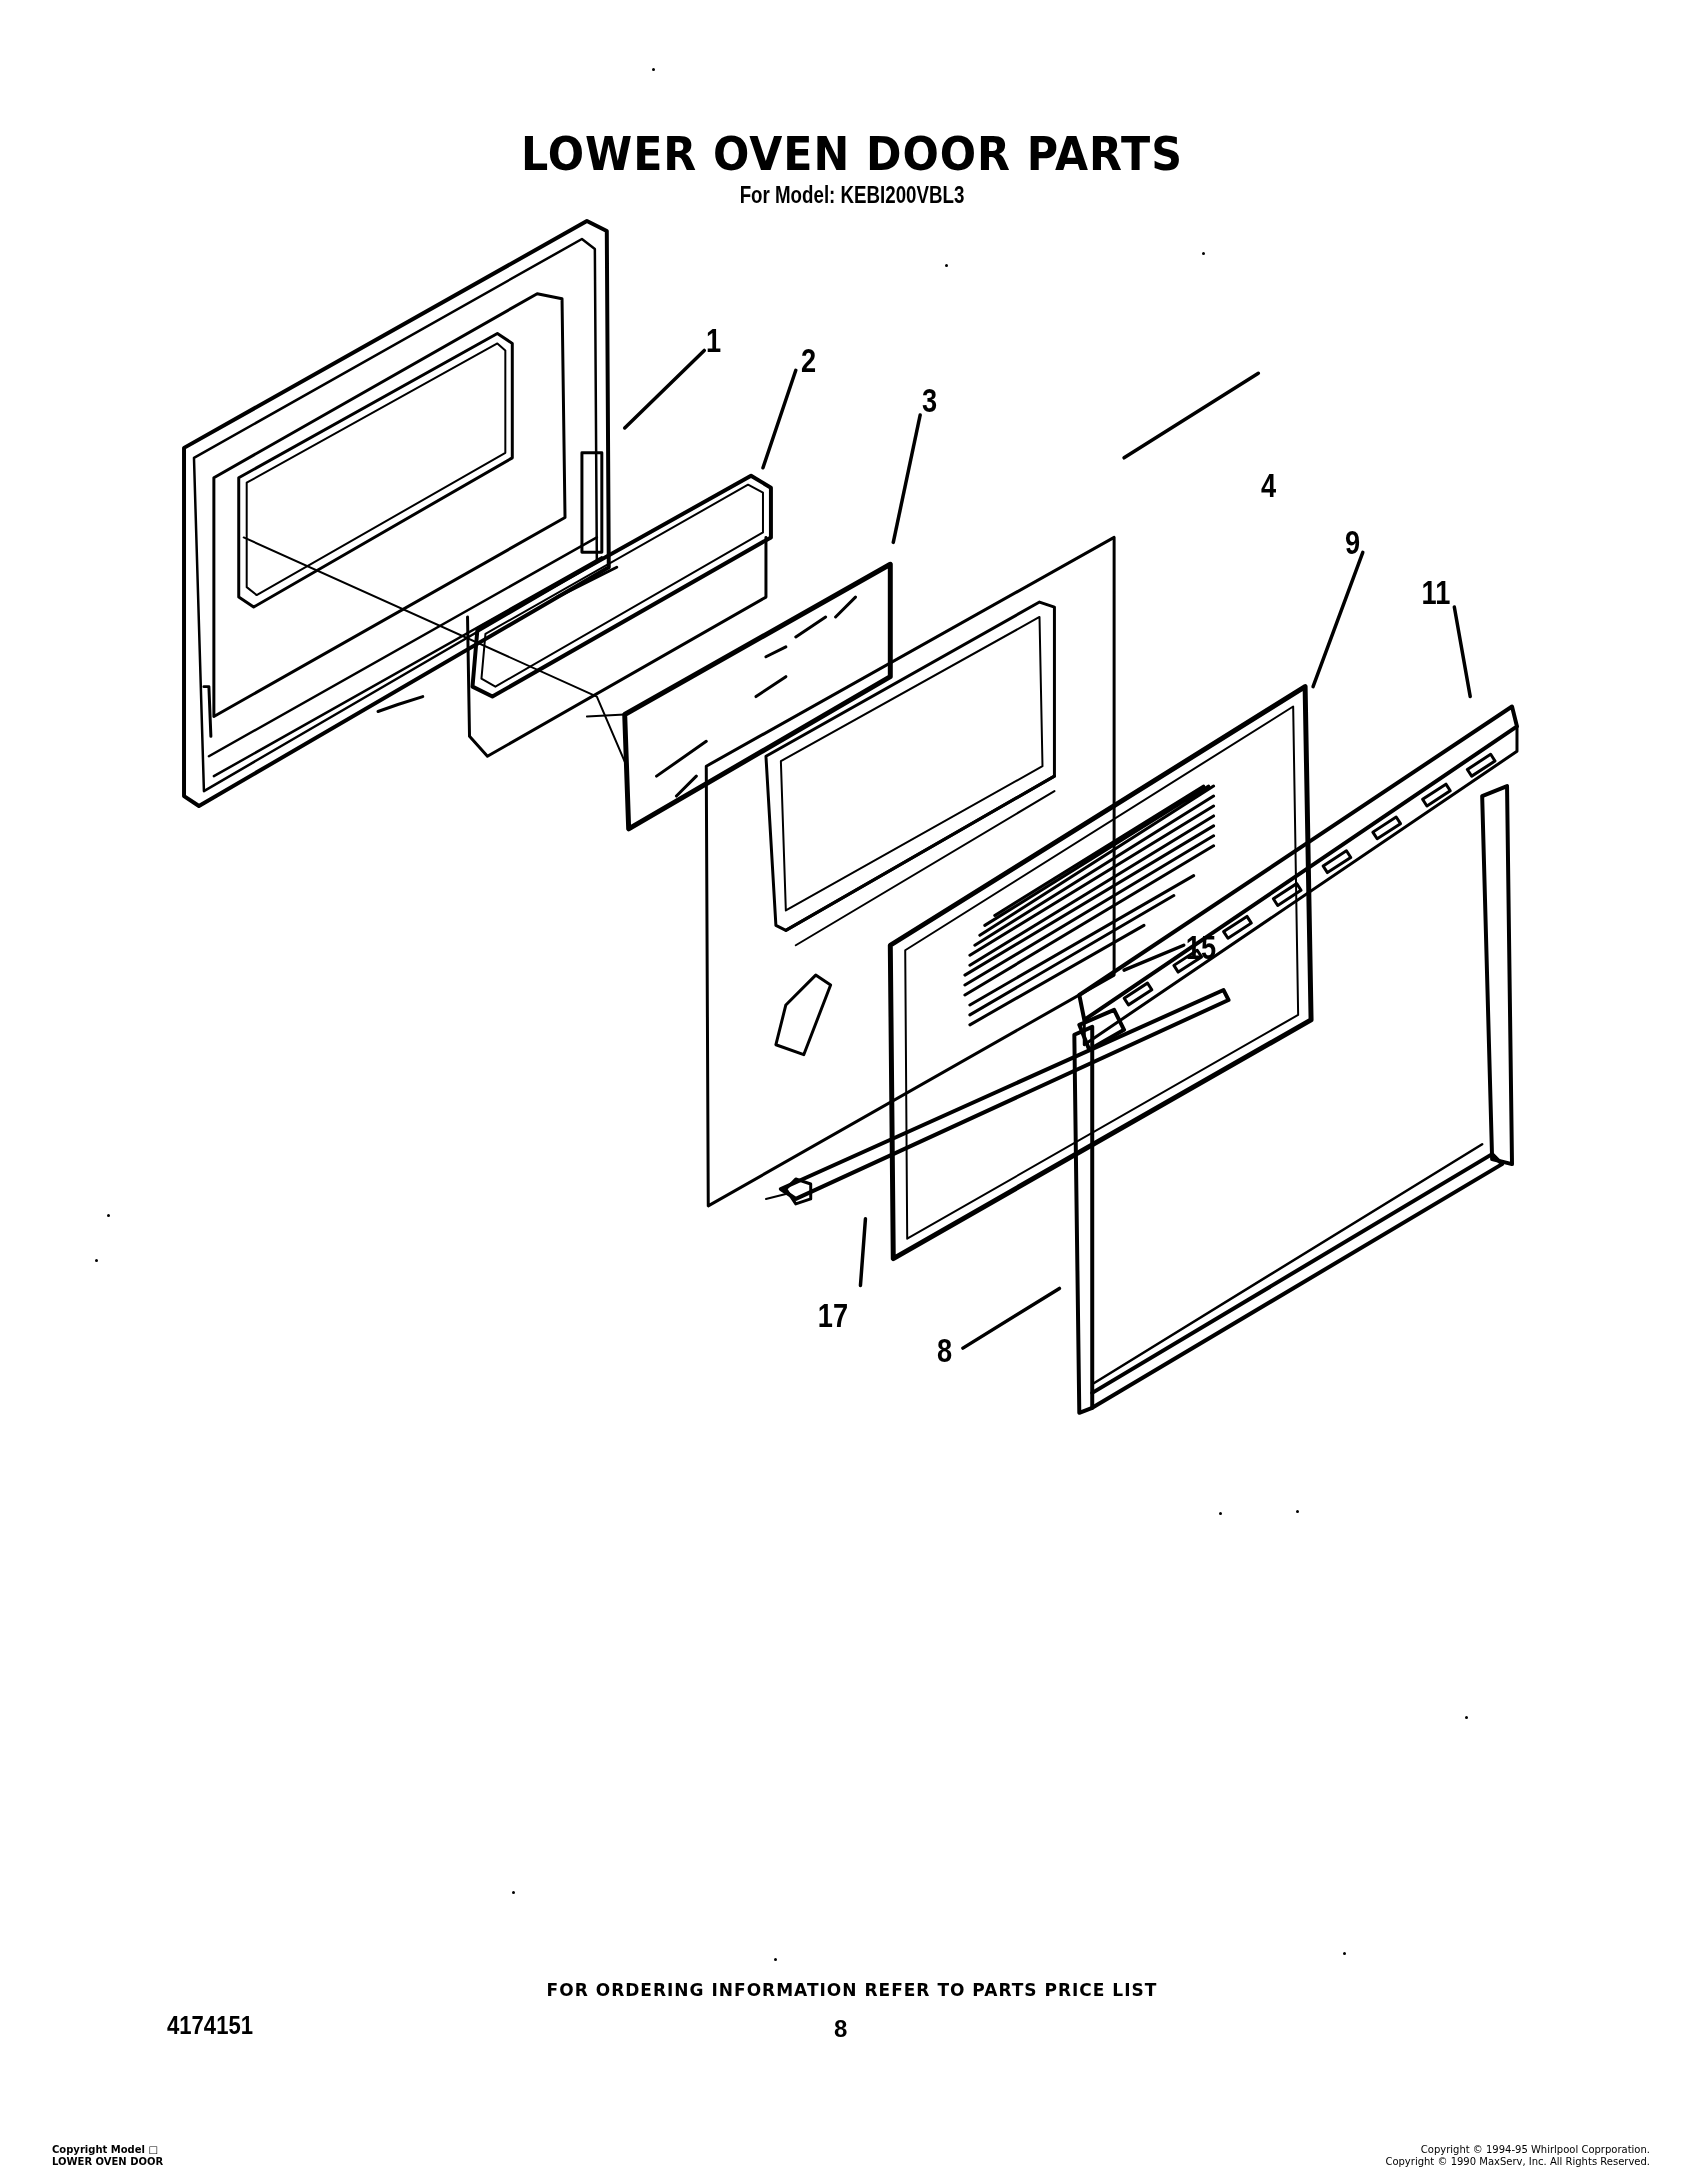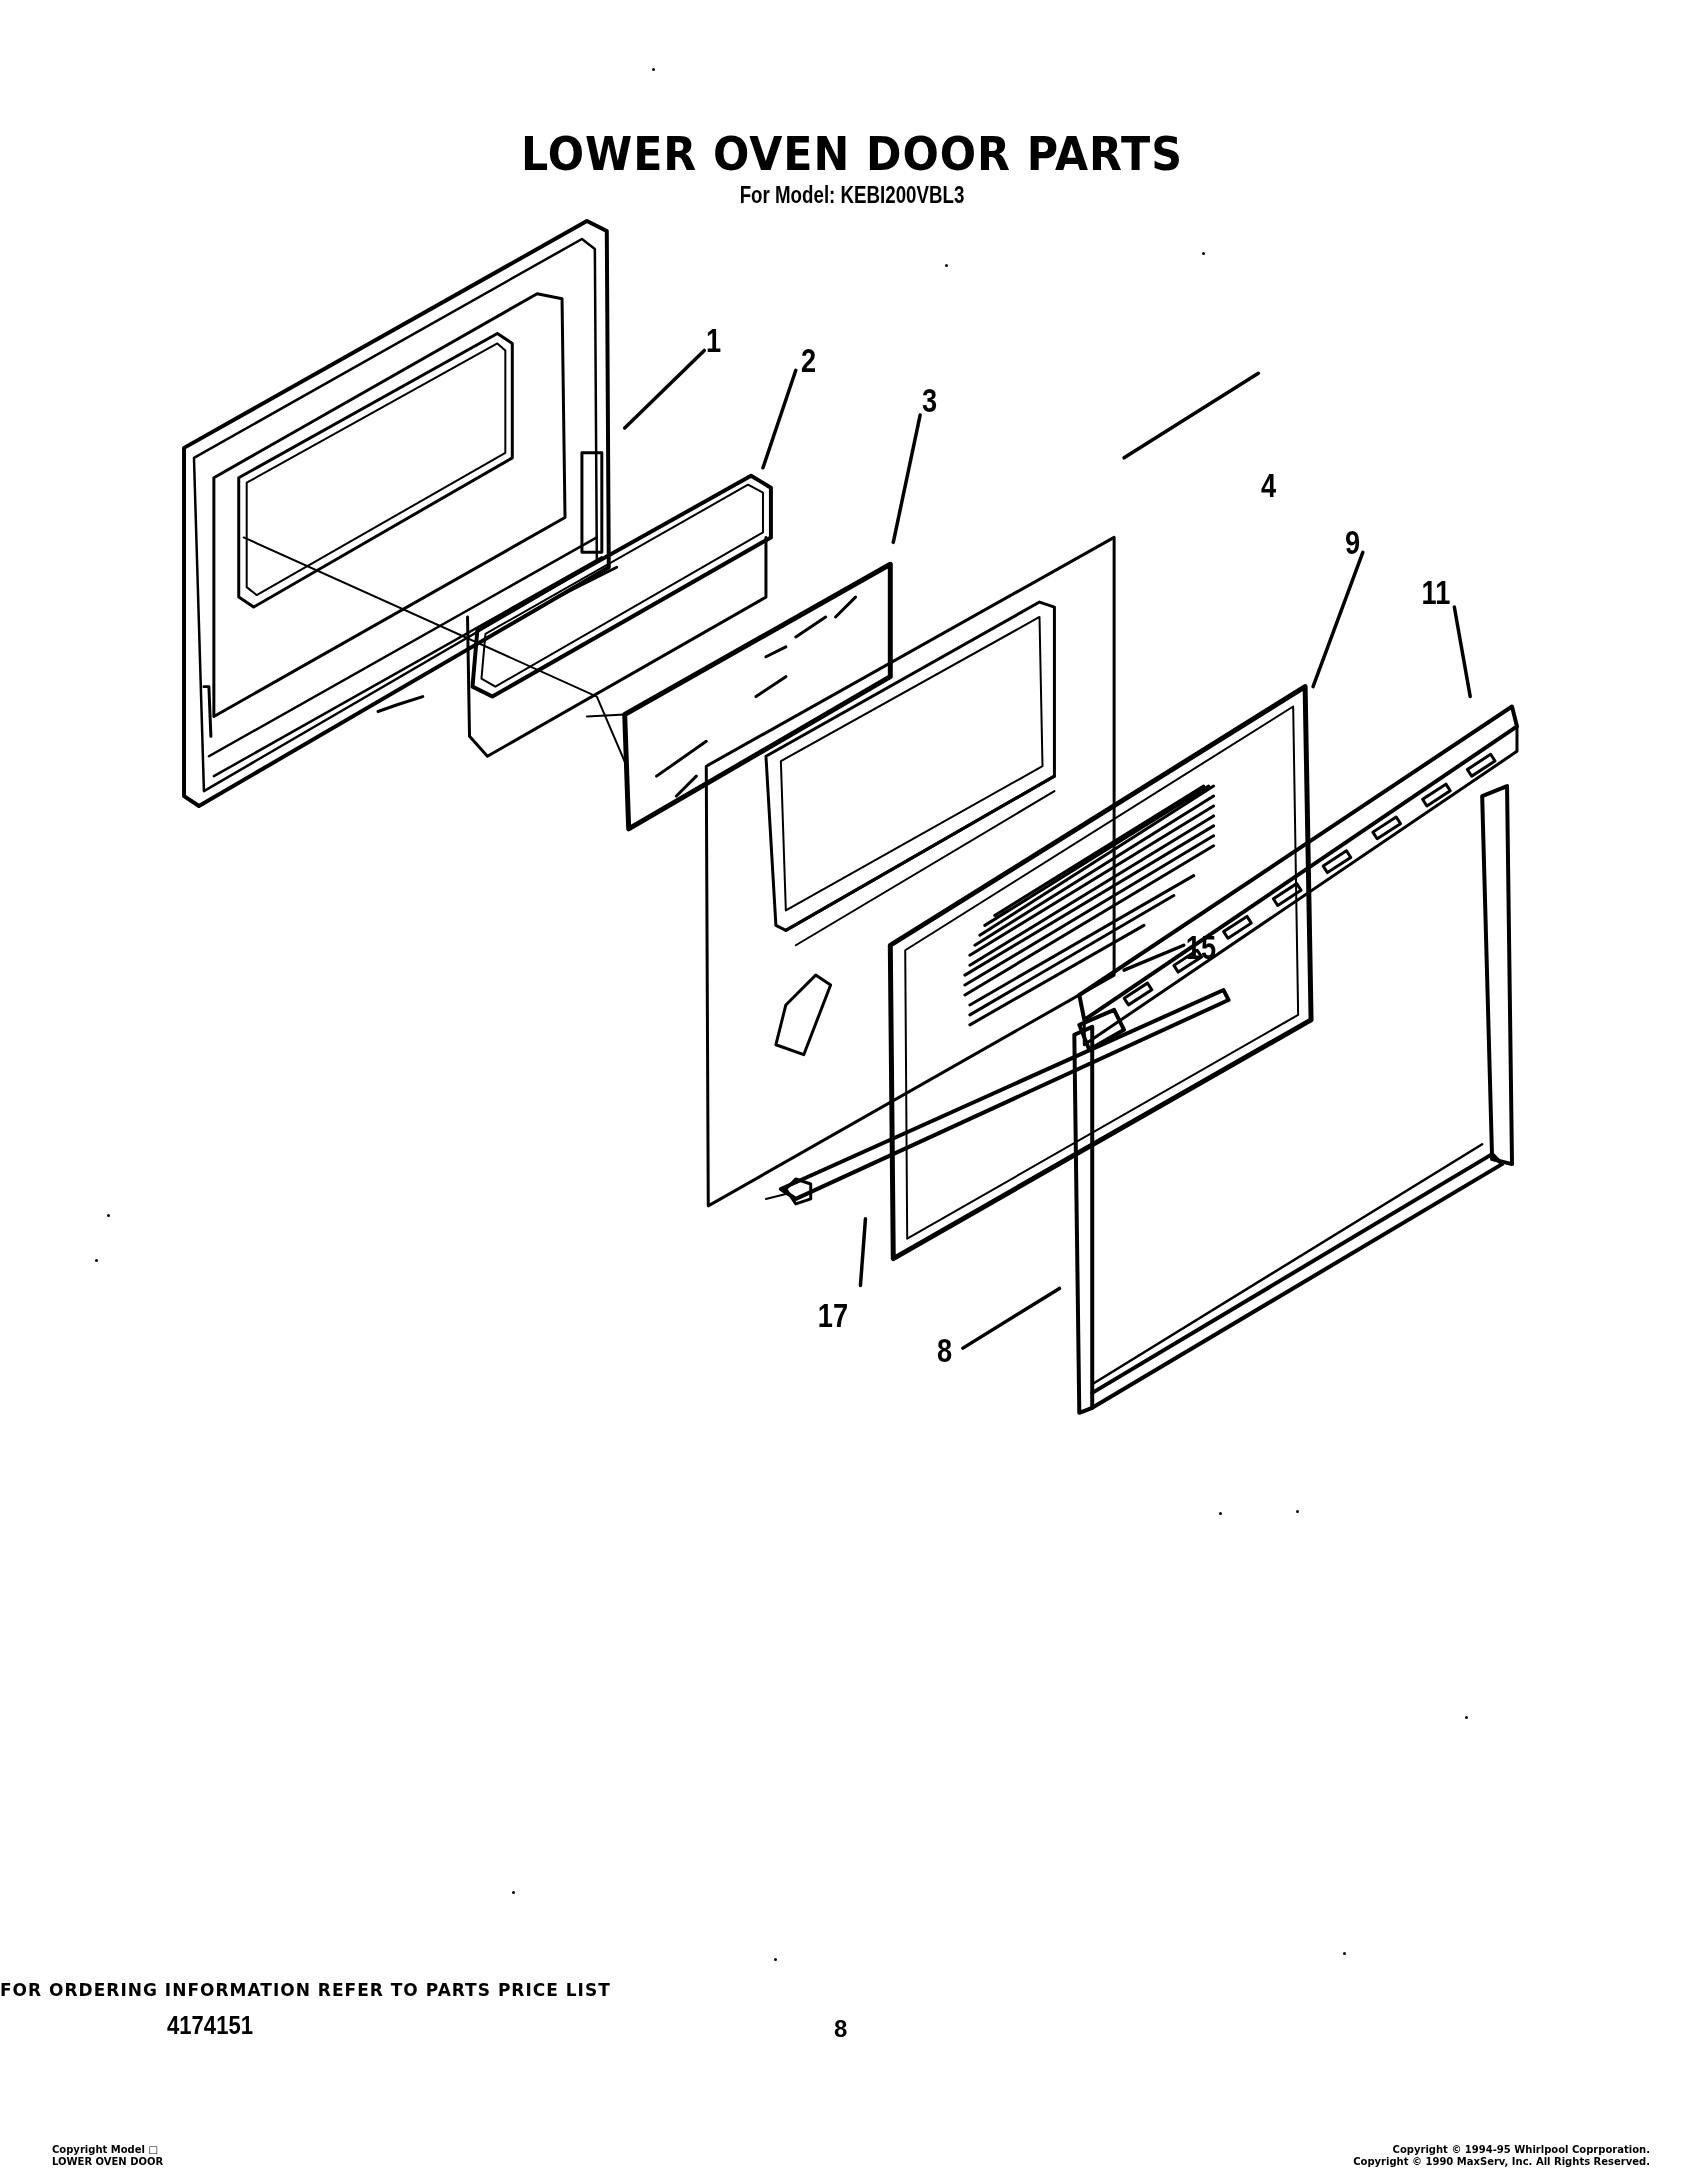--- a/index.html
+++ b/index.html
@@ -1,25 +1,25 @@
 <!DOCTYPE html>
 <html><head>
 <meta charset="utf-8">
 <style>
   html, body { margin:0; padding:0; background:#ffffff; }
   body { width:1704px; height:2178px; position:relative; overflow:hidden; font-family:"Liberation Sans", sans-serif; color:#000; }
   .title { position:absolute; left:0; width:1704px; top:127px; text-align:center; font-family:"DejaVu Sans", sans-serif; font-weight:bold; font-size:46px; letter-spacing:1px; transform:scaleX(0.93); transform-origin:center; }
   .subtitle { position:absolute; left:0; width:1704px; top:181px; text-align:center; font-family:"Liberation Sans", sans-serif; font-weight:bold; font-size:24px; transform:scaleX(0.78); transform-origin:center; }
   .diagram { position:absolute; left:0; top:0; width:1704px; height:2178px; }
   .callout { position:absolute; font-family:"Liberation Sans", sans-serif; font-weight:bold; font-size:34px; line-height:1; transform:scaleX(0.8); }
-  .order-note { position:absolute; left:0; width:1704px; top:1980px; text-align:left; font-family:"DejaVu Sans", sans-serif; font-weight:bold; font-size:17px; letter-spacing:1px; }
+  .order-note { position:absolute; left:0; width:1704px; top:1980px; text-align:center; font-family:"DejaVu Sans", sans-serif; font-weight:bold; font-size:17px; letter-spacing:1px; }
   .page-num { position:absolute; left:834px; top:2015px; font-weight:bold; font-size:24px; }
   .doc-num { position:absolute; left:167px; top:2010px; font-weight:bold; font-size:26px; transform:scaleX(0.85); transform-origin:left; }
   .foot-left { position:absolute; left:52px; top:2144px; font-family:"DejaVu Sans", sans-serif; font-weight:bold; font-size:10px; line-height:12px; }
-  .foot-right { position:absolute; right:54px; top:2144px; text-align:right; font-family:"DejaVu Sans", sans-serif; font-weight:bold; font-size:10px; line-height:12px; }
+  .foot-right { position:absolute; right:54px; top:2144px; text-align:right; font-family:"DejaVu Sans", sans-serif; font-weight:normal; font-size:10px; line-height:12px; }
   .dot { position:absolute; width:3px; height:3px; background:#000; border-radius:50%; }
 </style>
 </head>
 <body>
 
 <div class="title">LOWER OVEN DOOR PARTS</div>
 <div class="subtitle">For Model: KEBI200VBL3</div>
 
 <svg class="diagram" viewBox="0 0 1713 2189" xmlns="http://www.w3.org/2000/svg" fill="none" stroke="#000" stroke-width="4" stroke-linejoin="round" stroke-linecap="round">
 

